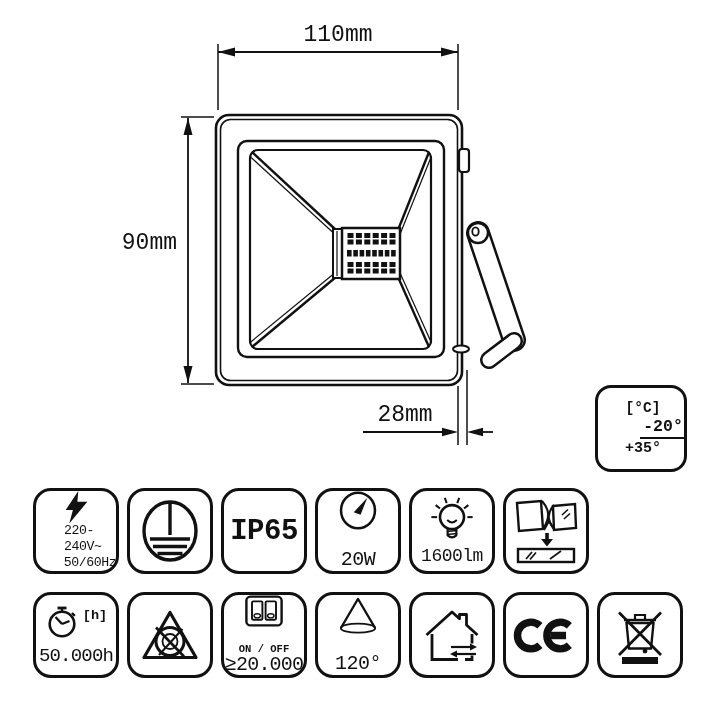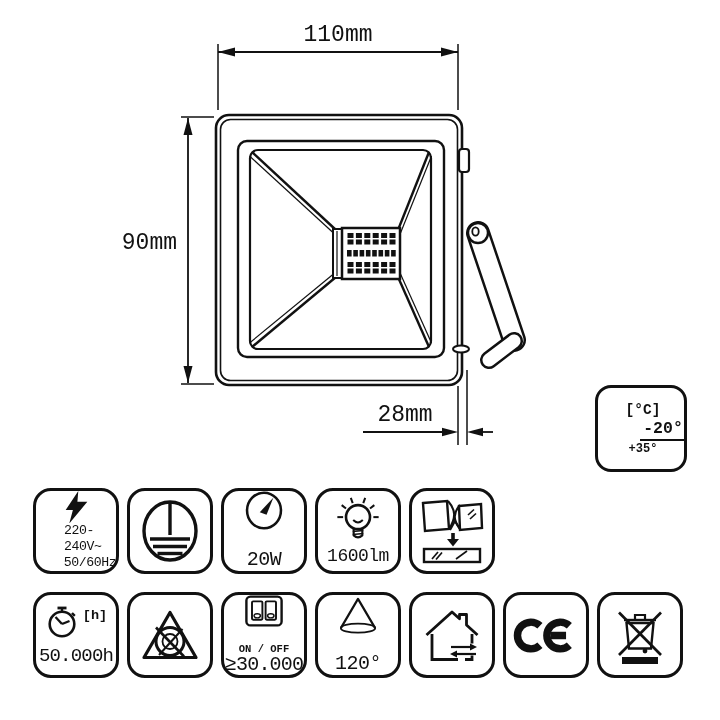--- a/index.html
+++ b/index.html
@@ -6,21 +6,21 @@
   .stage{position:relative;width:720px;height:720px;background:#fff;overflow:hidden;
          font-family:Liberation Mono, monospace;color:#111;padding-left:14px;}
   .drawing{position:absolute;left:0;top:0;}
   .dim-text{font-size:23px;fill:#111;}
   
   .temp-box{position:absolute;left:595px;top:385px;width:92px;height:87px;border:3px solid #111;
             border-radius:16px;box-sizing:border-box;display:flex;align-items:center;justify-content:center;gap:4px;}
   .temp-col{display:flex;flex-direction:column;align-items:center;}
   .temp-unit{font-weight:bold;font-size:14.5px;margin-bottom:1px;}
   .temp-min{font-weight:bold;font-size:16.5px;border-bottom:2.5px solid #111;padding:0 3px 1px;margin-left:40px;}
-  .temp-max{font-weight:bold;font-size:12px;padding-top:1px;}
+  .temp-max{font-weight:bold;font-size:15px;padding-top:1px;}
   
   .spec-row{position:absolute;left:33px;display:flex;gap:8px;}
   .row1{top:488px;} .row2{top:592px;}
   .box{width:86px;height:86px;border:3px solid #111;border-radius:18px;box-sizing:border-box;
        display:flex;flex-direction:column;align-items:center;justify-content:center;background:#fff;}
   .tl{font-size:13.2px;line-height:1.2;letter-spacing:-0.4px;margin-left:28px;}
   .ip{font-weight:bold;font-size:29px;letter-spacing:-0.5px;}
   .lab{font-size:20px;margin-top:18px;letter-spacing:-0.5px;}
   .lab-s{font-size:18px;margin-top:2px;letter-spacing:-0.5px;}
   .onoff{font-size:10.5px;font-weight:bold;margin-top:16px;}
@@ -167,20 +167,23 @@
     <div class="box">
       <svg width="60" height="64" viewBox="0 0 60 64">
         <ellipse cx="30" cy="32" rx="26" ry="29" class="stroke" stroke-width="3.4"></ellipse>
         <line x1="30" y1="4" x2="30" y2="36" stroke="#111" stroke-width="3.4"></line>
         <line x1="10" y1="40" x2="50" y2="40" stroke="#111" stroke-width="3.4"></line>
         <line x1="13" y1="47.5" x2="47" y2="47.5" stroke="#111" stroke-width="3.4"></line>
         <line x1="17.5" y1="54.5" x2="42.5" y2="54.5" stroke="#111" stroke-width="3.4"></line>
       </svg>
     </div>
 
+    <div class="box">
+      <div class="ip">IP65</div>
+    </div>
 
     <div class="box">
       <svg width="46" height="45" viewBox="0 0 48 46">
         <ellipse cx="24" cy="23" rx="20" ry="21" class="stroke" stroke-width="3"></ellipse>
         <polygon points="19,25 35,8 27,28" fill="#111"></polygon>
       </svg>
       <div class="lab">20W</div>
     </div>
 
     <div class="box">
@@ -251,21 +254,21 @@
 
     <div class="box">
       <svg width="48" height="40" viewBox="0 0 48 40">
         <rect x="2" y="2" width="44" height="36" rx="5" class="stroke" stroke-width="3"></rect>
         <rect x="9" y="8" width="13" height="23" rx="1.5" class="stroke" stroke-width="2.4"></rect>
         <rect x="26" y="8" width="13" height="23" rx="1.5" class="stroke" stroke-width="2.4"></rect>
         <ellipse cx="15.5" cy="26" rx="4" ry="2.6" class="stroke" stroke-width="1.8"></ellipse>
         <ellipse cx="32.5" cy="26" rx="4" ry="2.6" class="stroke" stroke-width="1.8"></ellipse>
       </svg>
       <div class="onoff">ON / OFF</div>
-      <div class="cyc">≥30.000</div>
+      <div class="cyc">≥20.000</div>
     </div>
 
     <div class="box">
       <svg width="58" height="50" viewBox="0 0 58 50">
         <path d="M7 42.5 L29 5 L51 42.5" class="stroke" stroke-width="2.8" stroke-linejoin="round"></path>
         <ellipse cx="29" cy="42.5" rx="22" ry="5.8" class="stroke" stroke-width="2.3"></ellipse>
       </svg>
       <div class="lab">120°</div>
     </div>
 

